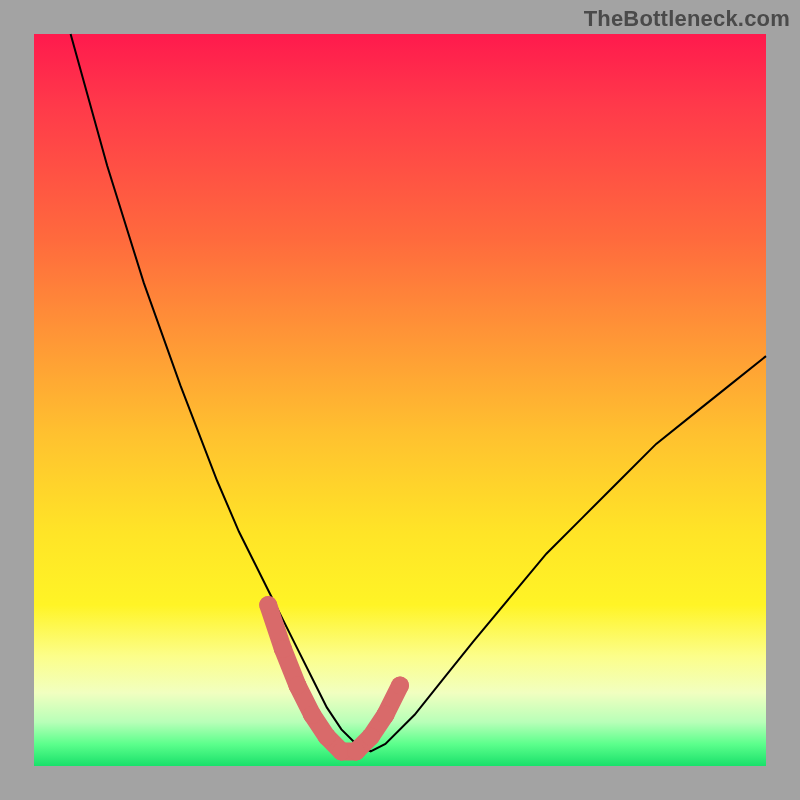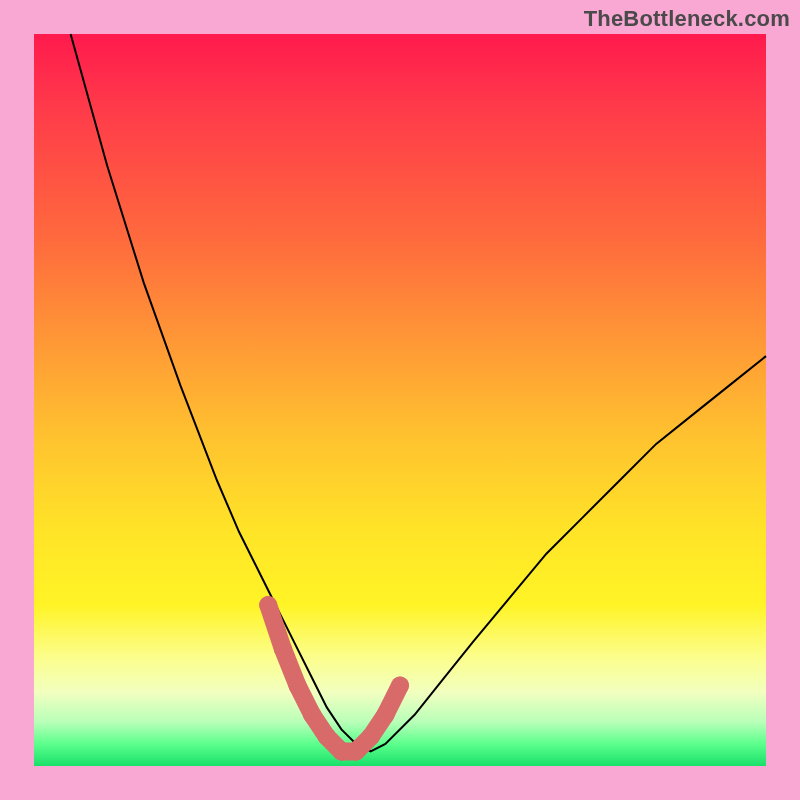--- a/index.html
+++ b/index.html
@@ -10,21 +10,21 @@
     background: #000;
     overflow: hidden;
     font-family: Arial, Helvetica, sans-serif;
   }
   .frame {
     position: absolute;
     left: 0;
     top: 0;
     width: 800px;
     height: 800px;
-    background: #f9a8d4;
+    background: #a3a3a3;
   }
   .plot {
     position: absolute;
     left: 34px;
     top: 34px;
     width: 732px;
     height: 732px;
     
     background: linear-gradient(
       to bottom,

